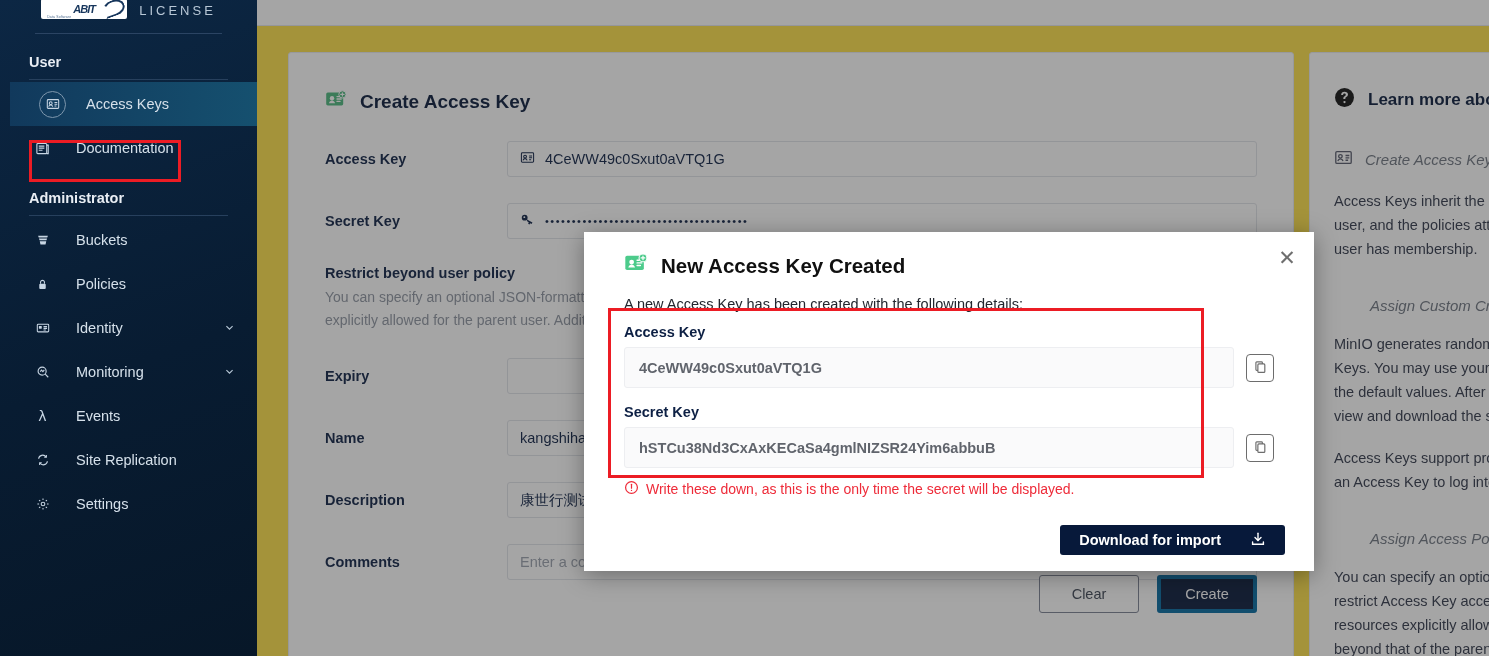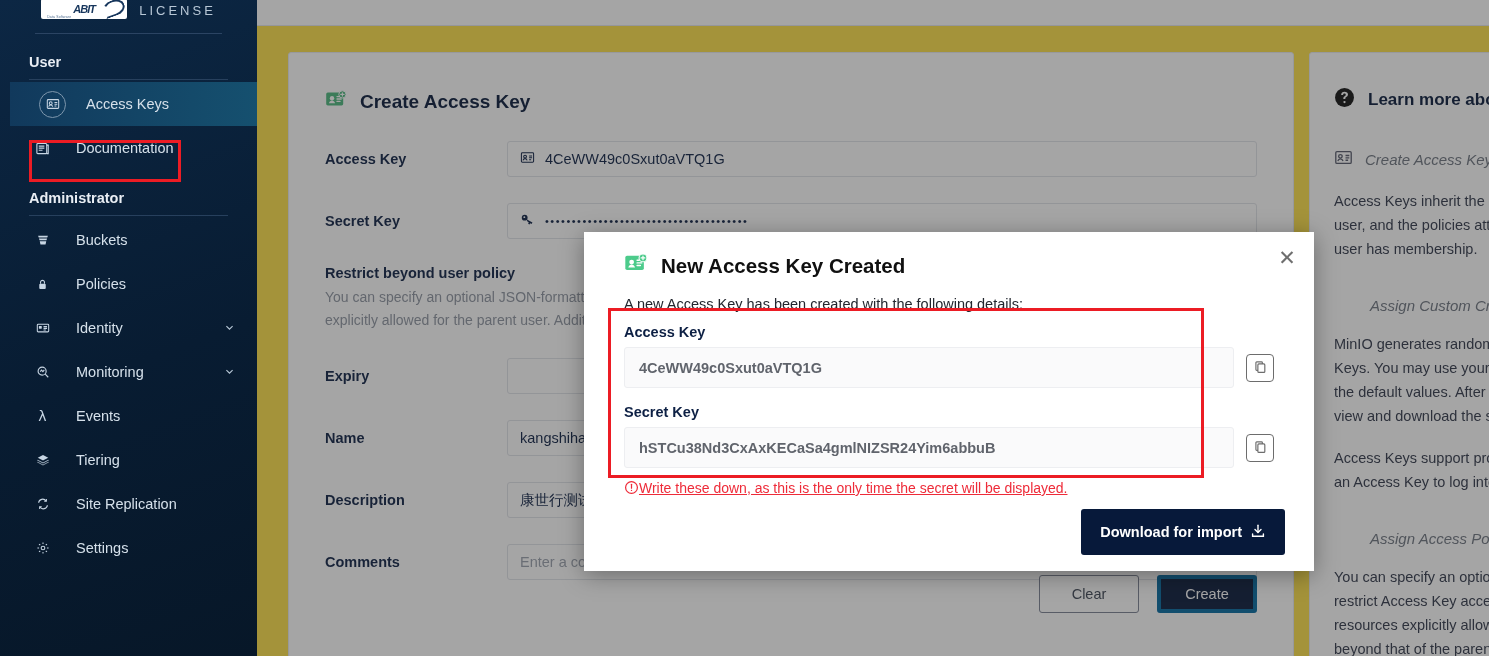--- a/index.html
+++ b/index.html
@@ -195,30 +195,30 @@
     font-size: 14.5px; font-weight: bold; color: #60646c;
     overflow: hidden; white-space: nowrap;
   }
   .copy-btn {
     width: 28px; height: 28px; flex: 0 0 28px;
     border: 1px solid #6d6d6d; border-radius: 4px;
     display: flex; align-items: center; justify-content: center;
     background: #fff; cursor: pointer; color: #6d6d6d;
   }
   .warn {
-    display: flex; align-items: flex-start; 
+    display: flex; align-items: center; gap: 7px;
     padding: 12px 0 0 40px;
-    font-size: 14px; color: #ee2b39; text-decoration: underline;
+    font-size: 14px; color: #ee2b39;
   }
   .dl-row { position: absolute; right: 29px; bottom: 16px; }
   .btn-download {
-    height: 46px; padding: 4px 19px;
+    height: 30px; padding: 4px 19px;
     background: #07193a; color: #fff;
     border-radius: 3px; font-size: 14.5px; font-weight: bold;
-    display: flex; align-items: center; gap: 8px; cursor: pointer;
+    display: flex; align-items: center; gap: 29px; cursor: pointer;
   }
 </style>
 </head>
 <body>
 
 <div id="root">
 
   <div class="sidebar">
 
     <div class="logo-row">
@@ -312,30 +312,20 @@
       </span>
     </div>
 
     <div class="nav-item">
       <span class="ic">
         <span style="font-size:14px;line-height:1;font-family:'DejaVu Sans',sans-serif;">λ</span>
       </span>
       <span class="nlabel">Events</span>
     </div>
 
-    <div class="nav-item">
-      <span class="ic">
-        <svg width="14" height="14" viewBox="0 0 16 16" fill="currentColor">
-          <path d="M8 2.3 14 5.4 8 8.5 2 5.4z"></path>
-            <path d="M2 7.7l6 3.1 6-3.1.9.5L8 11.9 1.1 8.2z" opacity=".85"></path>
-          <path d="M2 10.1l6 3.1 6-3.1.9.5L8 14.3 1.1 10.6z" opacity=".7"></path>
-        </svg>
-      </span>
-      <span class="nlabel">Tiering</span>
-    </div>
 
     <div class="nav-item">
       <span class="ic">
         <svg width="14" height="14" viewBox="0 0 16 16" fill="none" stroke="currentColor" stroke-width="1.3">
           <path d="M3 6.6A4.6 4.6 0 0 1 11.4 4.6"></path>
             <path d="M13 9.4A4.6 4.6 0 0 1 4.6 11.4"></path>
           <path d="M11.8 2.4v2.4H9.4"></path>
             <path d="M4.2 13.6v-2.4h2.4"></path>
         </svg>
       </span>

